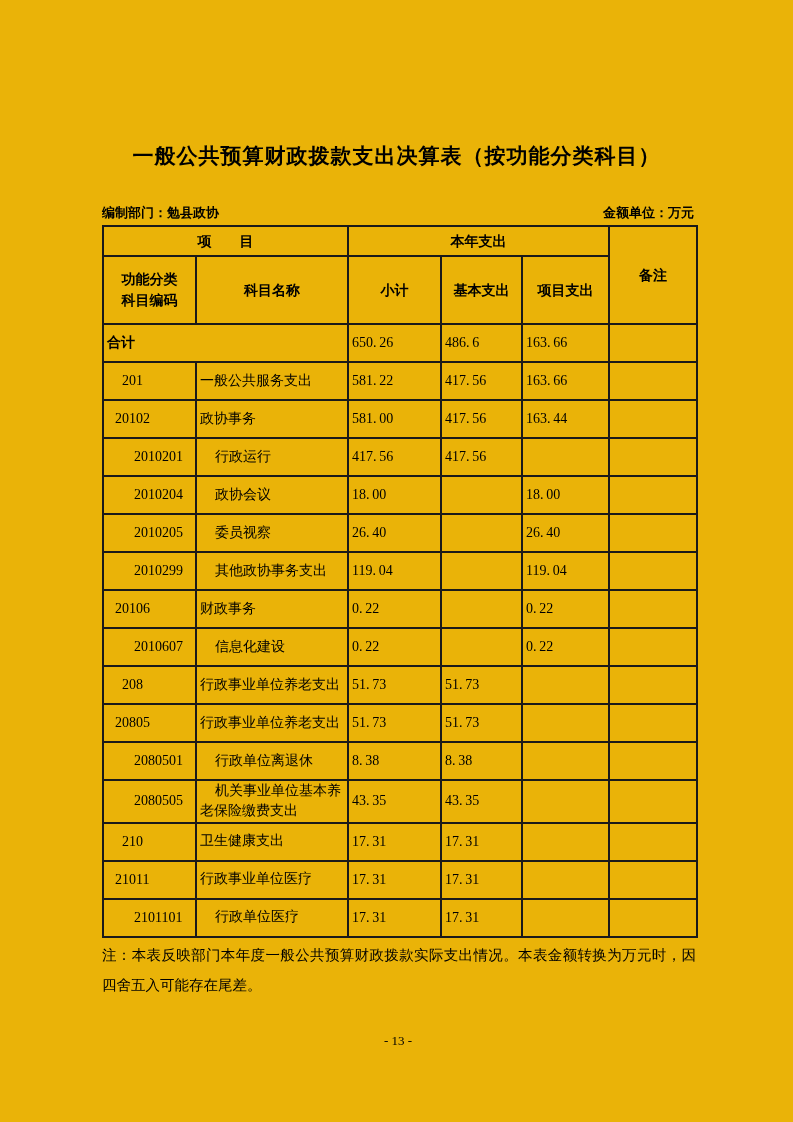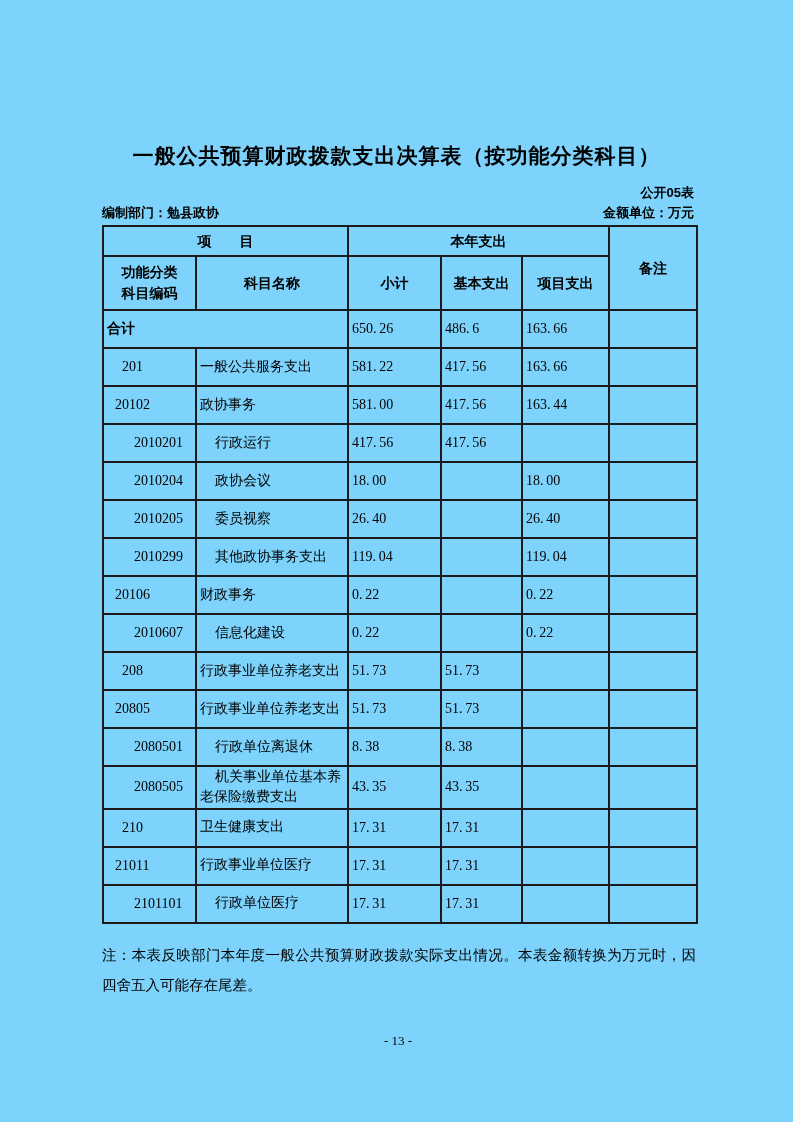--- a/index.html
+++ b/index.html
@@ -4,21 +4,21 @@
 <style>
   html, body {
     margin: 0;
     padding: 0;
     background: #ffffff;
   }
   .page {
     position: relative;
     width: 793px;
     height: 1122px;
-    background: #7dd3fc;
+    background: #eab308;
     color: #000;
     overflow: hidden;
   }
   .title {
     position: absolute;
     top: 142px;
     left: 0;
     width: 793px;
     margin: 0;
     text-align: center;
@@ -65,21 +65,21 @@
   }
   table.budget th {
     font-family: "Liberation Sans", "DejaVu Sans", sans-serif;
     font-weight: bold;
     font-size: 14px;
     text-align: center;
     white-space: pre-line;
     line-height: 1.5;
   }
   tr.hdr1 { height: 30px; margin-left: 42px; }
-  tr.hdr2 { height: 54px; }
+  tr.hdr2 { height: 68px; }
   tr.data-row { height: 38px; }
   tr.data-row.tall { height: 42px; }
   td.code, td.name, td.num, td.remark {
     font-family: "Liberation Serif", "DejaVu Serif", serif;
     font-size: 14px;
     text-align: left;
   }
   td.name { line-height: 1.45; }
   td.code.lvl1 { padding-left: 18px; }
   td.code.lvl2 { padding-left: 11px; }
@@ -113,21 +113,20 @@
     font-size: 13px;
   }
 </style>
 </head>
 <body>
 
 <div class="page">
 
   <h1 class="title">一般公共预算财政拨款支出决算表（按功能分类科目）</h1>
 
-  <div class="table-code">公开05表</div>
 
   <div class="meta-row">
     <span>编制部门：勉县政协</span>
     <span>金额单位：万元</span>
   </div>
 
   <table class="budget">
     <colgroup>
       <col style="width:93px">
       <col style="width:152px">

